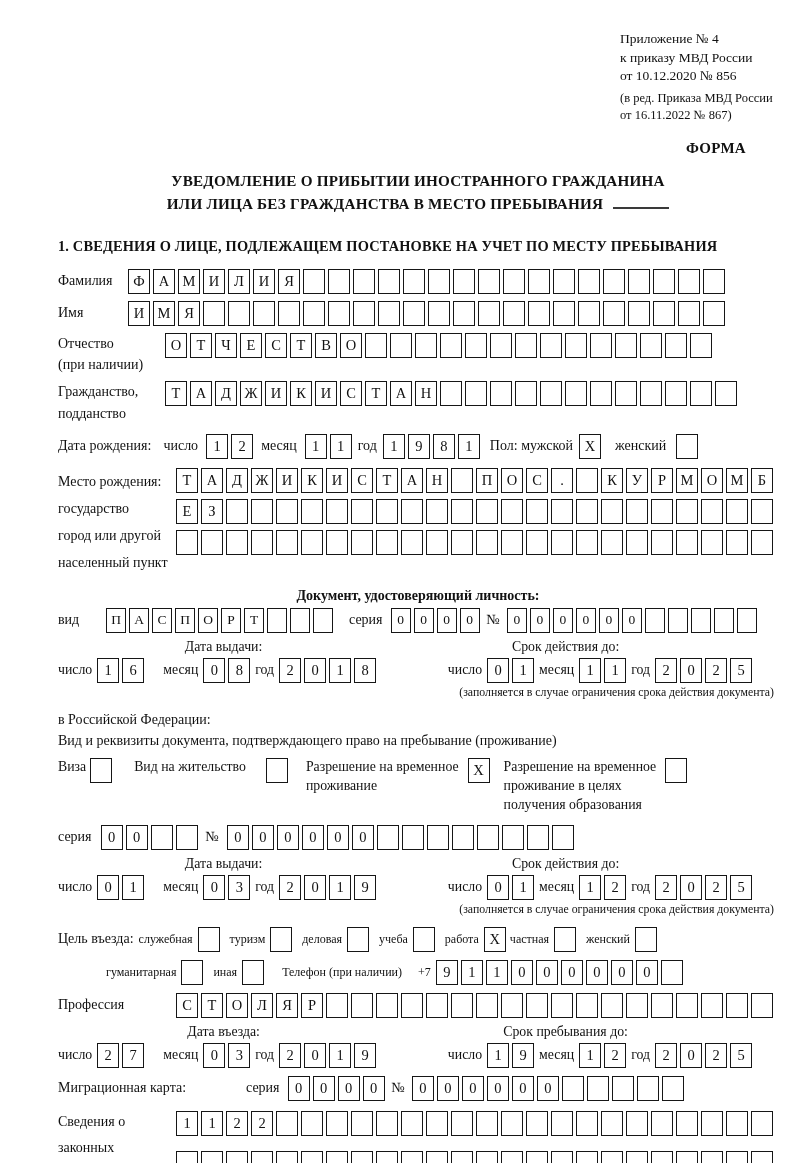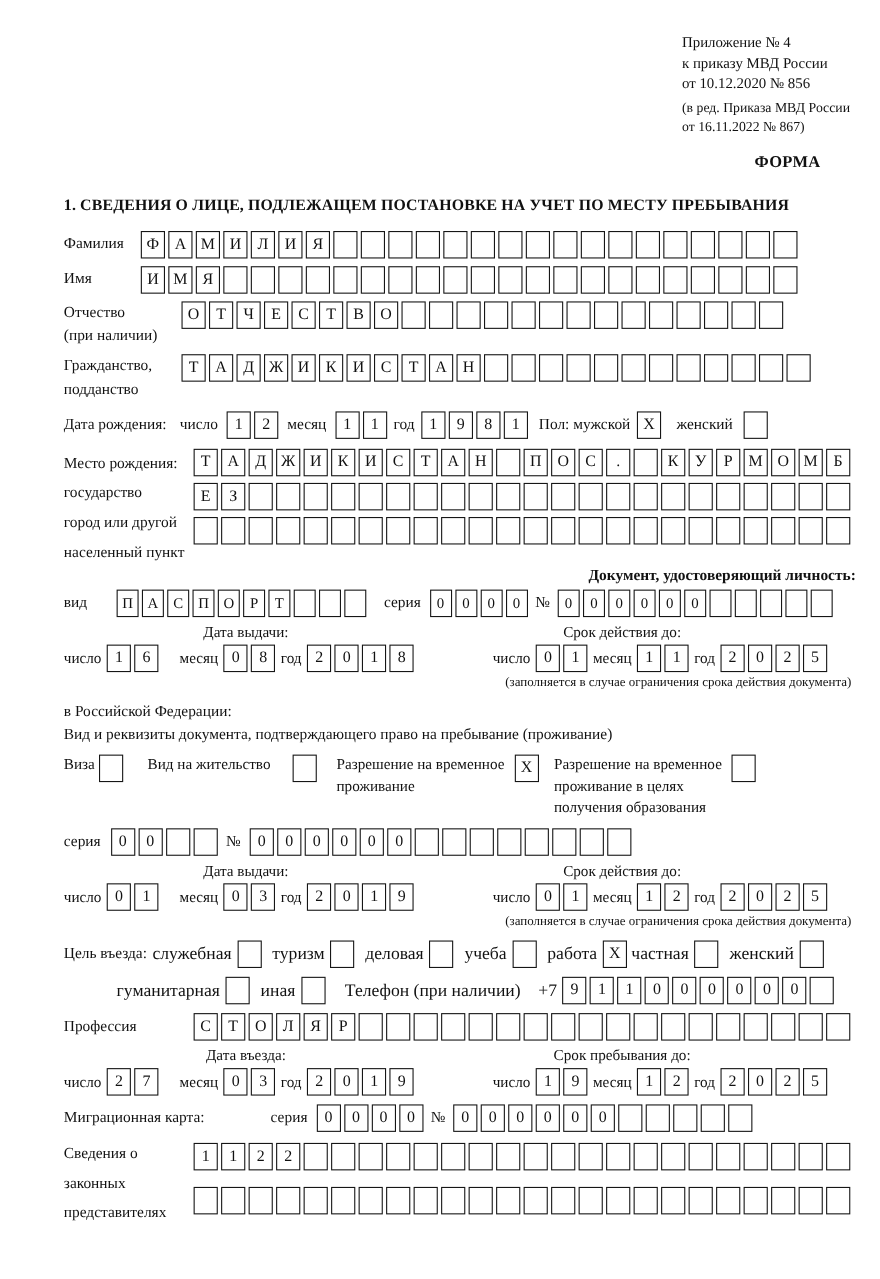--- a/index.html
+++ b/index.html
@@ -46,21 +46,21 @@
 
   
   .permit-row { display:flex; align-items:flex-start; margin-top:6px; }
   .permit-item { display:flex; align-items:flex-start; }
   .permit-item .plbl { font-size:13.8px; line-height:1.4; }
   .permit-item .plbl.centered { text-align:left; }
   .permit-item .cells { margin-left:9px; margin-top:1px; }
 
   
   .purpose-row { display:flex; align-items:center; margin-top:10px; }
-  .purpose-row .plbl { font-size:16px; margin-right:5px; }
+  .purpose-row .plbl { font-size:12px; margin-right:5px; }
   .purpose-row .cells { margin-right:10px; }
   .indent105 { margin-left:48px; }
 
   
   .reps { display:flex; align-items:flex-start; margin-top:8px; }
   .reps .lblcol { width:118px; font-size:14px; line-height:1.87; flex:none; }
   .reps .cellcol { gap:7px; }
 </style>
 </head>
 <body>
@@ -72,20 +72,26 @@
     <div>к приказу МВД России</div>
     <div>от 10.12.2020 № 856</div>
     <div class="edition">
       <div>(в ред. Приказа МВД России</div>
       <div>от 16.11.2022 № 867)</div>
     </div>
   </div>
 
   <div class="forma">ФОРМА</div>
 
+  <div class="title">
+    <div>УВЕДОМЛЕНИЕ О ПРИБЫТИИ ИНОСТРАННОГО ГРАЖДАНИНА</div>
+    <div>
+      <span>ИЛИ ЛИЦА БЕЗ ГРАЖДАНСТВА В МЕСТО ПРЕБЫВАНИЯ</span><span class="blank-line"></span>
+    </div>
+  </div>
 
   <div class="sec-heading">1. СВЕДЕНИЯ О ЛИЦЕ, ПОДЛЕЖАЩЕМ ПОСТАНОВКЕ НА УЧЕТ ПО МЕСТУ ПРЕБЫВАНИЯ</div>
 
   <div class="frow" style="margin-top:14px;">
     <div class="lbl w70">Фамилия</div>
     <div class="cells">
         <span class="cell">Ф</span>
         <span class="cell">А</span>
         <span class="cell">М</span>
         <span class="cell">И</span>
@@ -316,21 +322,21 @@
           <span class="cell"></span>
           <span class="cell"></span>
           <span class="cell"></span>
           <span class="cell"></span>
           <span class="cell"></span>
           <span class="cell"></span>
         </div>
     </div>
   </div>
 
-  <div style="text-align:right; font-weight:bold; font-size:14px; margin-top:0;">Документ, удостоверяющий личность:</div>
+  <div style="text-align:center; font-weight:bold; font-size:14px; margin-top:12px;">Документ, удостоверяющий личность:</div>
 
   <div class="frow" style="margin-top:4px;">
     <div class="lbl" style="width:48px;">вид</div>
     <div class="cells sm">
         <span class="cell">П</span>
         <span class="cell">А</span>
         <span class="cell">С</span>
         <span class="cell">П</span>
         <span class="cell">О</span>
         <span class="cell">Р</span>

